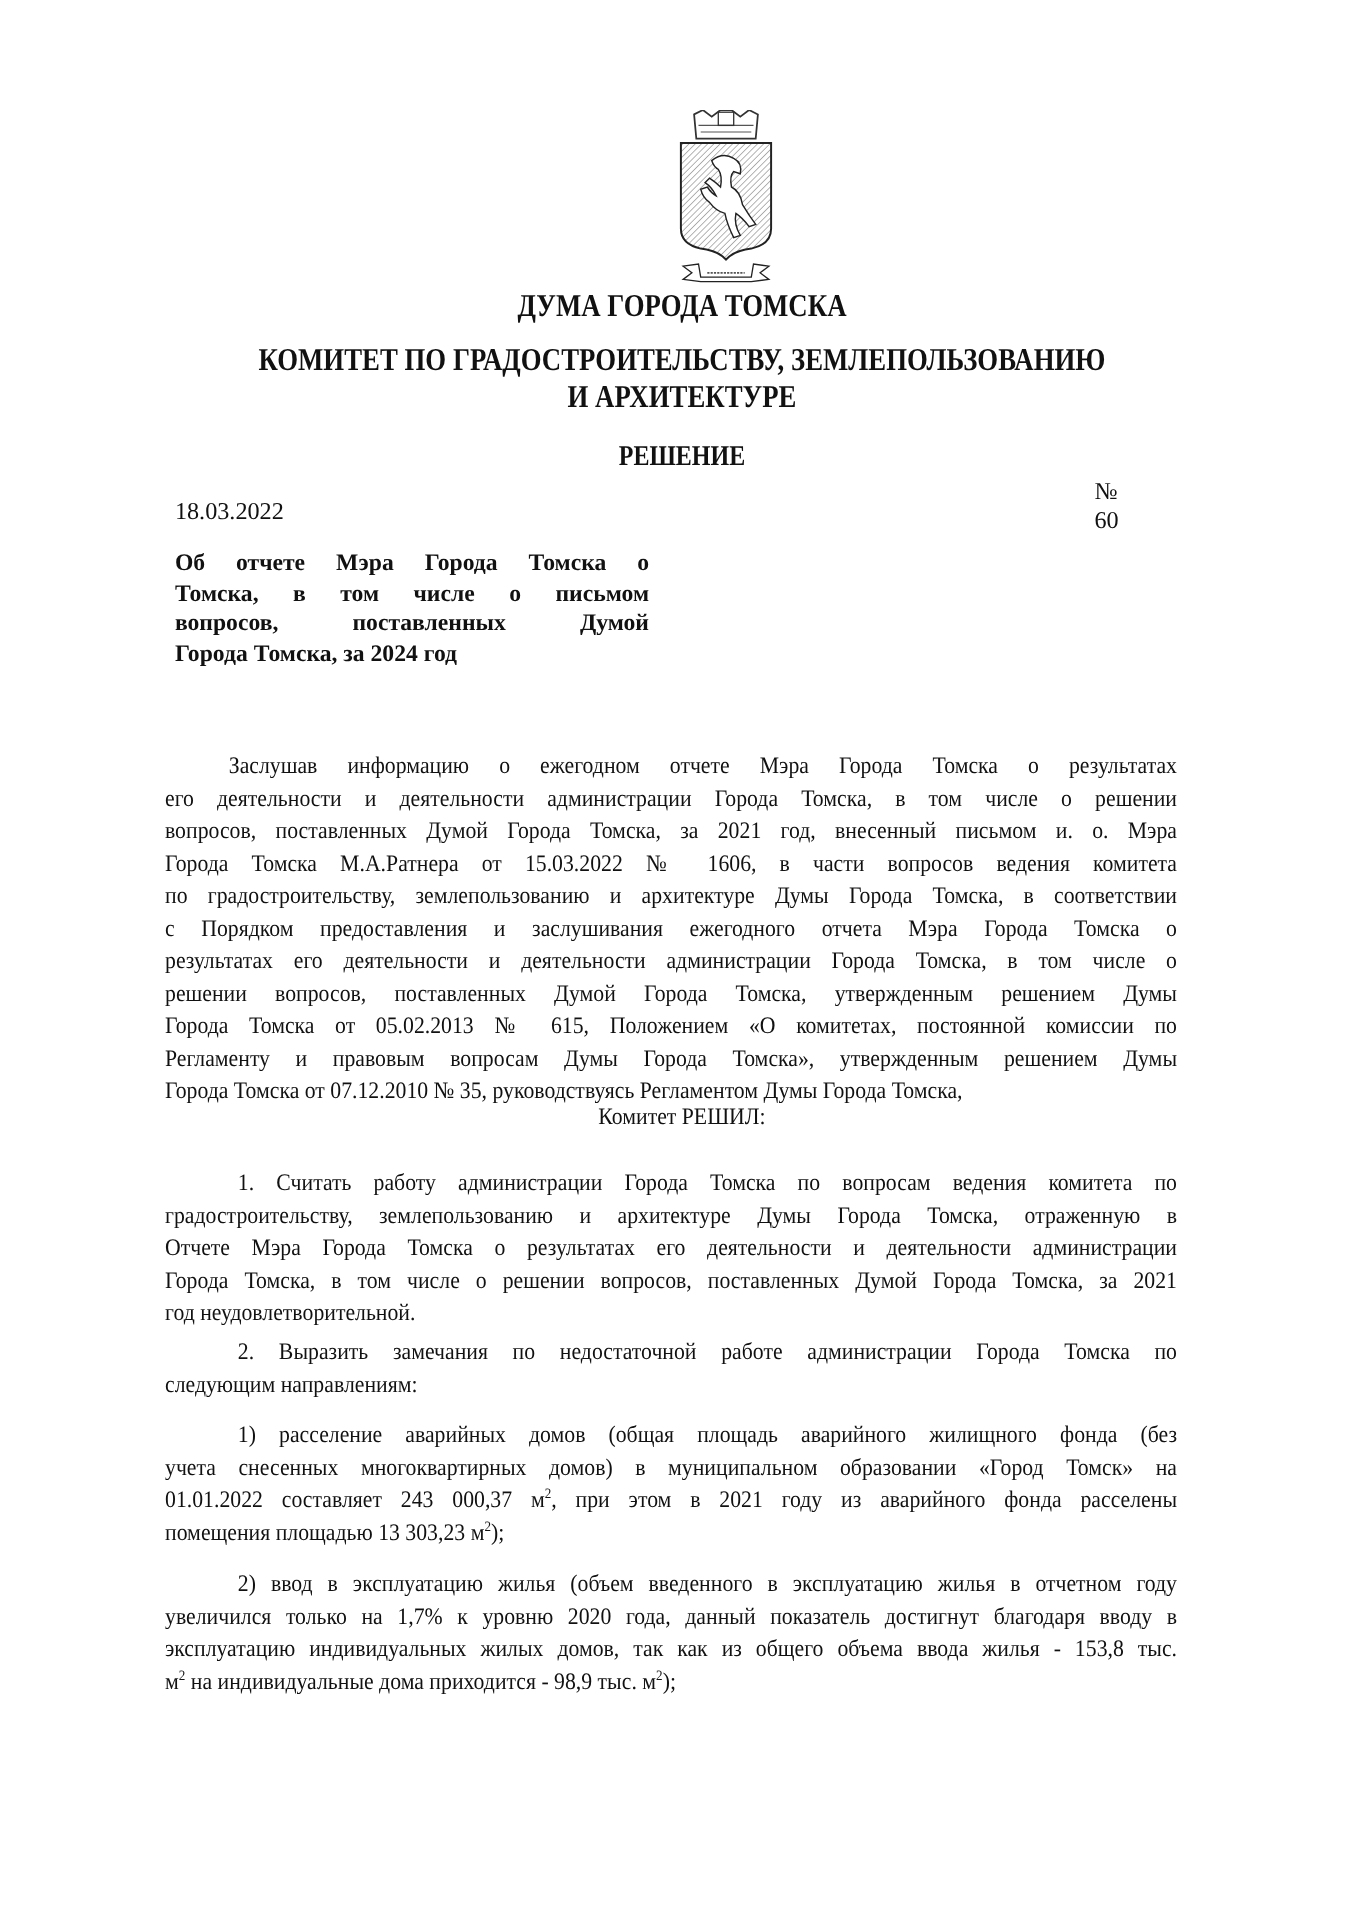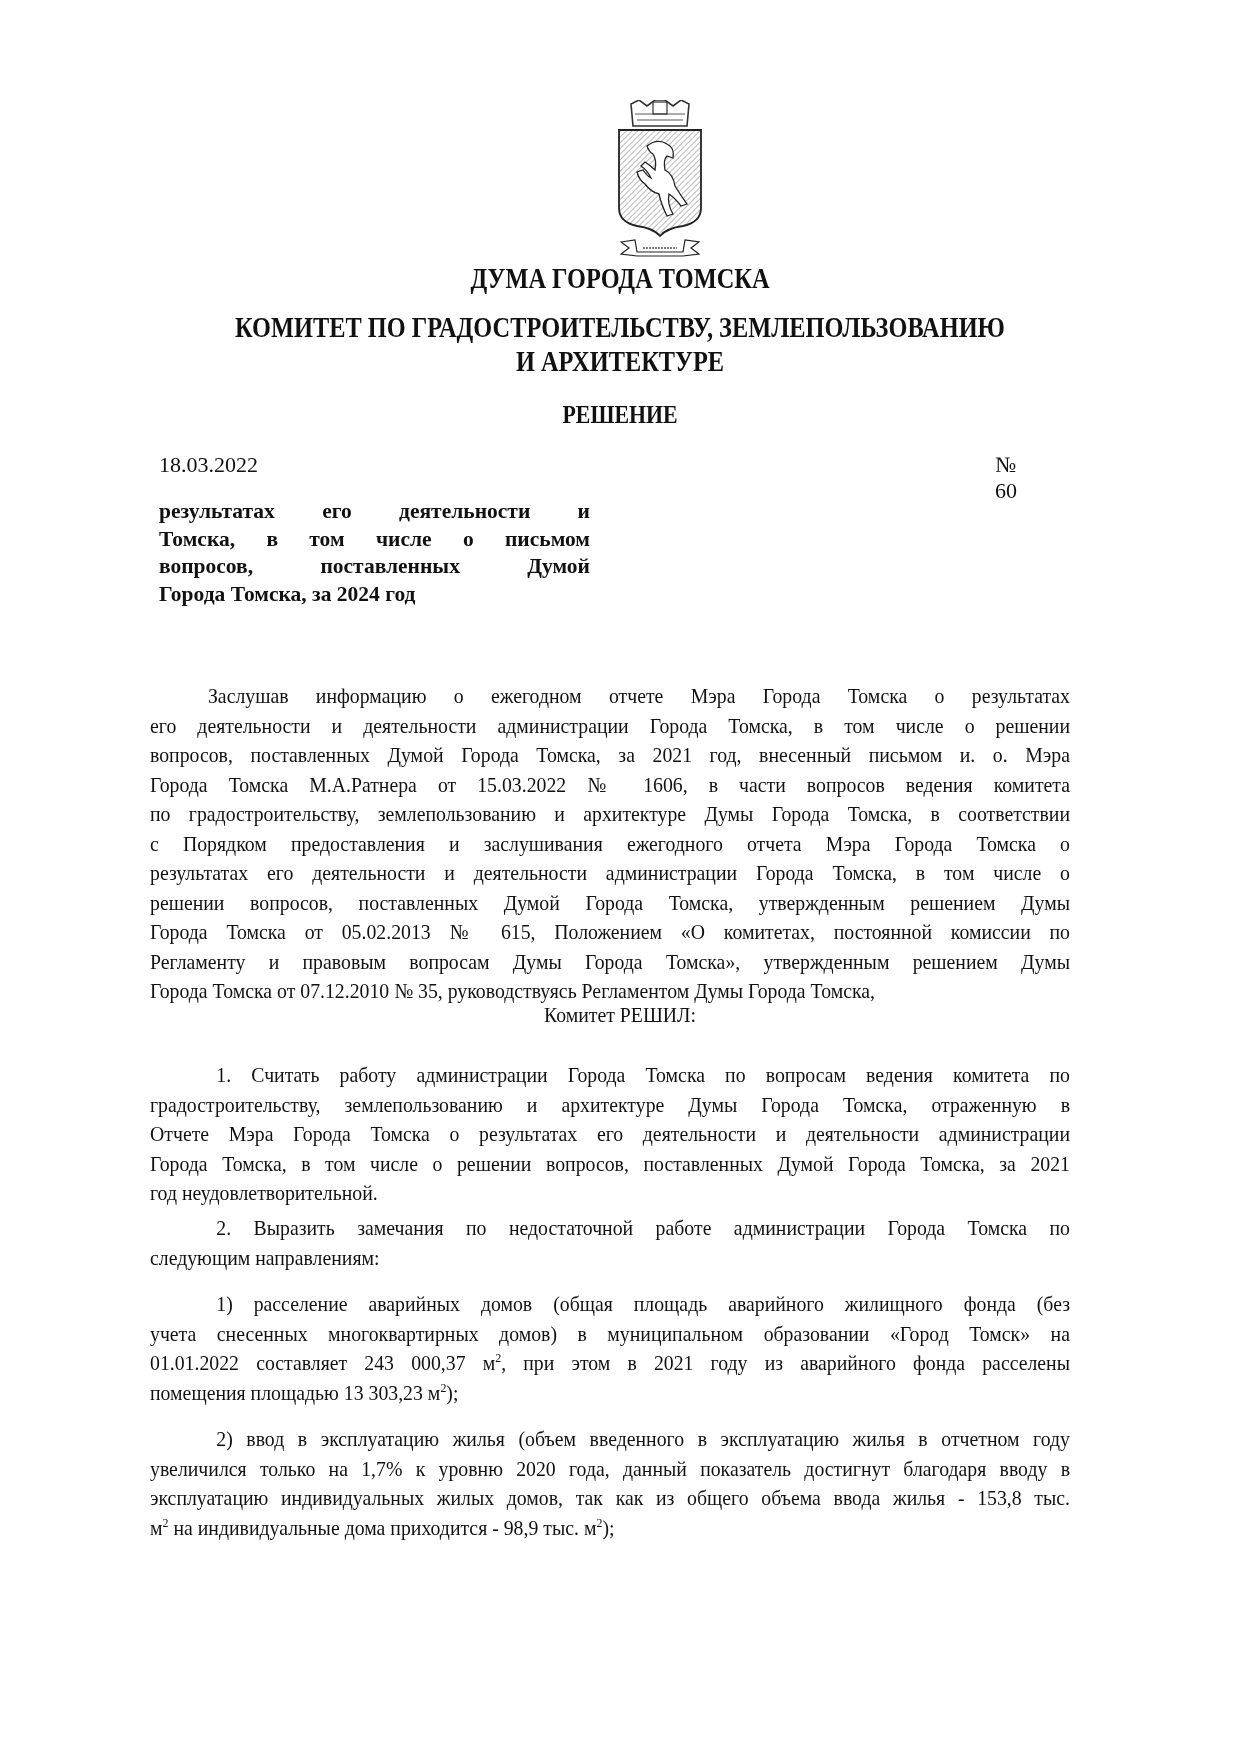--- a/index.html
+++ b/index.html
@@ -6,21 +6,21 @@
   body { width: 1240px; height: 1753px; position: relative; overflow: hidden;
          font-family: "Liberation Serif", "DejaVu Serif", serif; color: #111; }
   .page { position: absolute; left: 0; top: 0; width: 993px; height: 1753px; border-radius: 20px; }
   .emblem { position: absolute; left: 617px; top: 100px; width: 86px; height: 160px; }
   .hdr { position: absolute; left: 0; width: 1240px; text-align: center; font-weight: bold;
          font-family: "Liberation Serif", serif; transform: scaleX(0.84); transform-origin: 620px 0; }
   .h1 { top: 262px; font-size: 29px; }
   .h2 { top: 310px; font-size: 29px; line-height: 34px; }
   .h3 { top: 400px; font-size: 26px; }
   .date { position: absolute; left: 159px; top: 452px; font-size: 22px; text-align: center; }
-  .num { position: absolute; left: 995px; top: 452px; font-size: 22px; }
+  .num { position: absolute; left: 995px; top: 434px; font-size: 22px; }
   .subject { position: absolute; left: 159px; top: 498px; width: 431px; font-size: 21.5px;
              font-weight: bold; line-height: 27.5px; text-align: justify; text-align-last: left; }
   .subject .ln { display: block; text-align: justify; text-align-last: justify; }
   .subject .ln.last { text-align-last: left; }
   .body { position: absolute; left: 150px; width: 920px; font-size: 21.5px; line-height: 29.5px;
           transform: scaleX(0.92); transform-origin: 0 0; }
   .body .ln { display: block; text-align: justify; text-align-last: justify; white-space: nowrap; }
   .body .ln.last { text-align-last: left; }
   .para { width: 1000px; }
   .center { position: absolute; left: 0; width: 1240px; text-align: center; font-size: 21.5px;
@@ -55,21 +55,21 @@
   <div class="hdr h2">
     <div>КОМИТЕТ ПО ГРАДОСТРОИТЕЛЬСТВУ, ЗЕМЛЕПОЛЬЗОВАНИЮ</div>
     <div>И АРХИТЕКТУРЕ</div>
   </div>
   <div class="hdr h3">РЕШЕНИЕ</div>
 
   <div class="date">18.03.2022</div>
   <div class="num">№ 60</div>
 
   <div class="subject">
-    <span class="ln">результатах его деятельности и</span>
+    <span class="ln">Об отчете Мэра Города Томска о</span>
     <span class="ln">Томска, в том числе о письмом</span>
     <span class="ln">вопросов, поставленных Думой</span>
     <span class="ln last">Города Томска, за 2024 год</span>
   </div>
 
   <div class="body para" style="top:682px;">
     <span class="ln" style="padding-left:63px;">Заслушав информацию о ежегодном отчете Мэра Города Томска о результатах</span>
     <span class="ln">его деятельности и деятельности администрации Города Томска, в том числе о решении</span>
     <span class="ln">вопросов, поставленных Думой Города Томска, за 2021 год, внесенный письмом и. о. Мэра</span>
     <span class="ln">Города Томска М.А.Ратнера от 15.03.2022 № 1606, в части вопросов ведения комитета</span>

